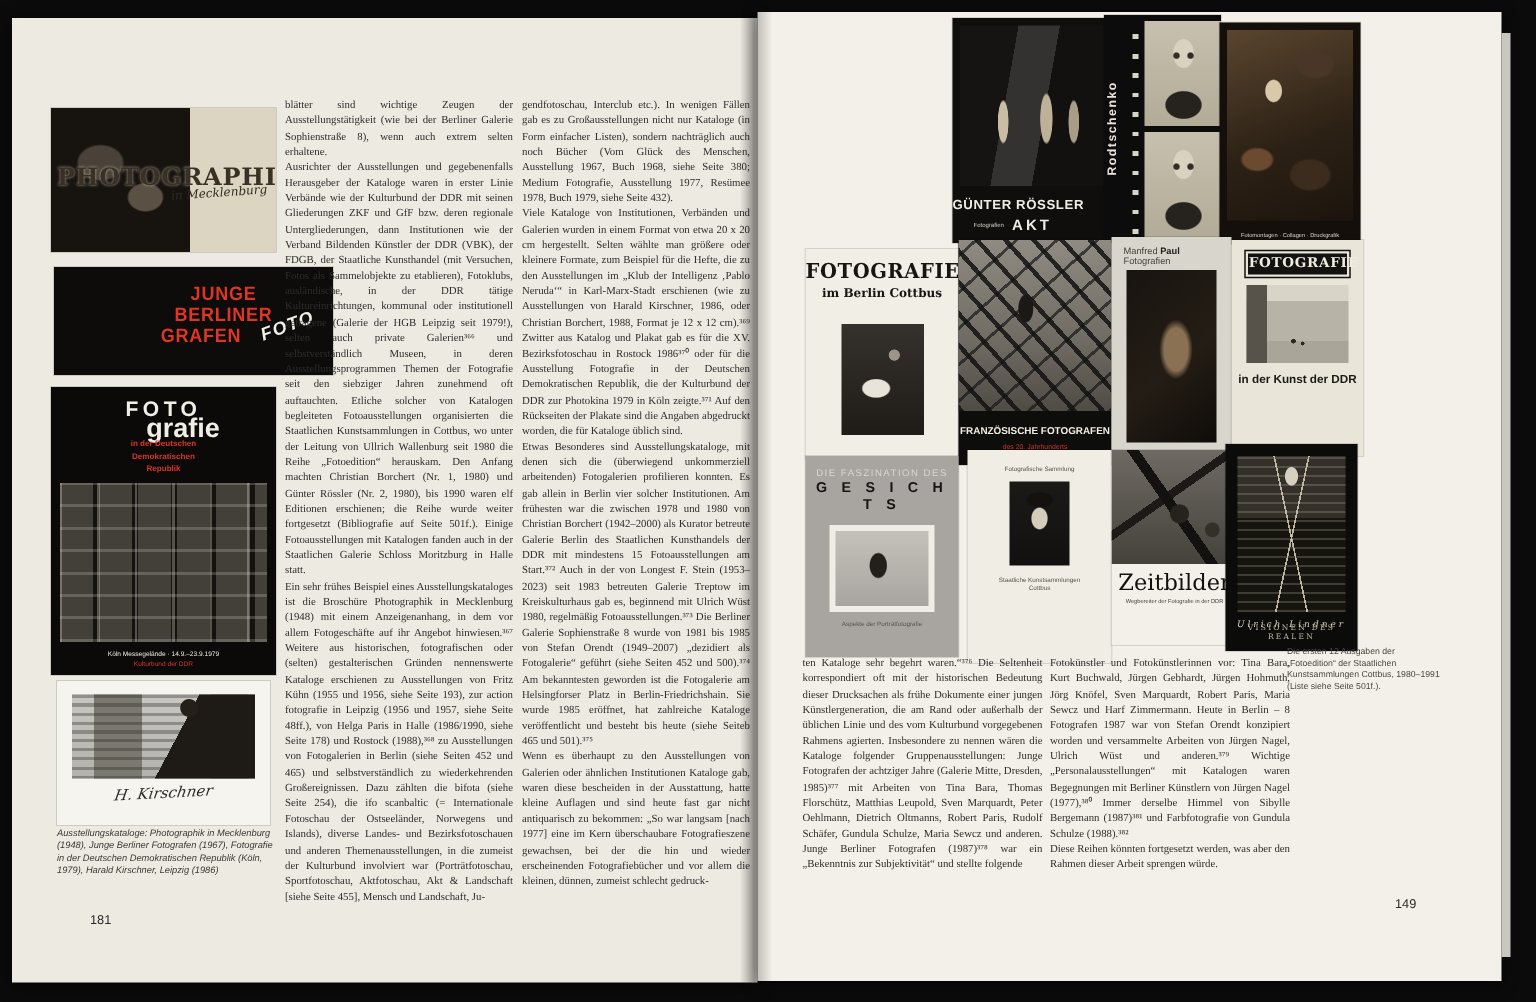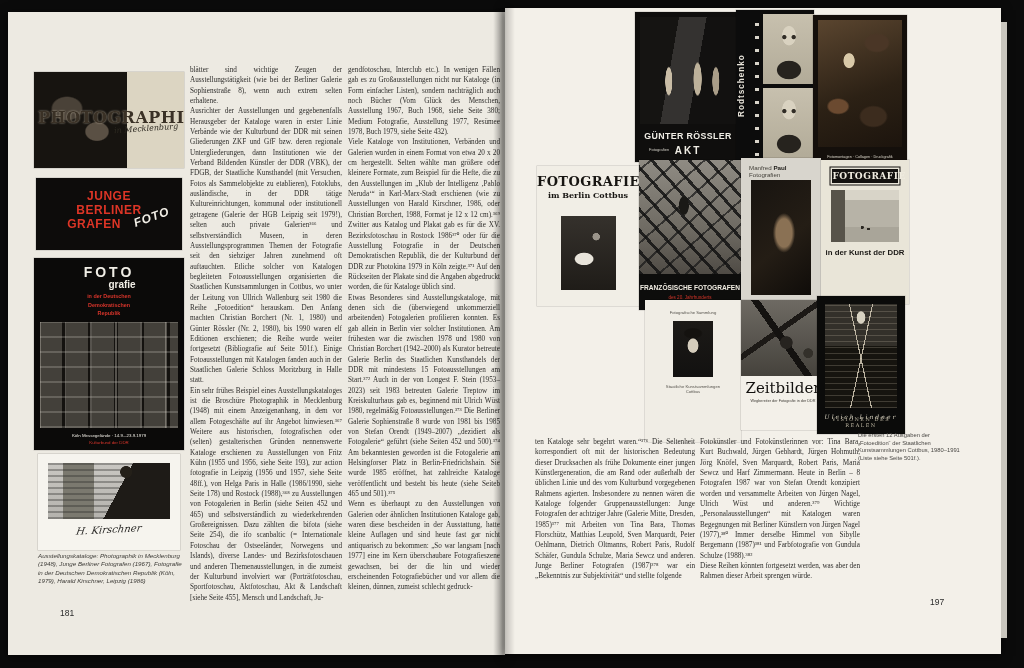--- a/index.html
+++ b/index.html
@@ -24,32 +24,32 @@
       radial-gradient(ellipse 26px 20px at 22% 38%,#4a4238 0 55%,transparent 62%),
       radial-gradient(ellipse 20px 16px at 42% 62%,#5a5044 0 55%,transparent 62%),
       linear-gradient(90deg,#171410 0 62%,#dcd5c2 62%);}
   .c-meck-title{position:absolute;left:4px;right:2px;top:36px;text-align:center;
       font-family:"DejaVu Serif",serif;font-weight:700;font-size:16px;letter-spacing:.5px;
       color:#3a3126;text-shadow:0 0 2px rgba(228,218,196,.75);}
   .c-meck-sub{position:absolute;right:6px;top:52px;font-family:"DejaVu Serif",serif;
       font-style:italic;font-size:8px;color:#2e2a22;transform:rotate(-4deg);}
 
   
-  .c-junge{background:#0d0c0b;text-align:center;}
+  .c-junge{background:#0d0c0b;text-align:center;padding-left:40px;}
   .jb-line{color:#dd3526;font-weight:800;font-size:12px;line-height:14px;letter-spacing:.5px;
       transform:scaleY(1.08);}
   .jb1{margin-top:11px;}
   .jb3{text-indent:-30px;}
   .jb-foto{position:absolute;right:12px;top:32px;color:#f1eee6;font-weight:800;
       font-style:italic;font-size:12px;letter-spacing:1px;transform:rotate(-20deg);}
 
   
   .c-fddr{background:#0b0a09;text-align:center;}
   .fddr-t1{margin-top:7px;color:#f1eee6;font-weight:800;font-size:14px;letter-spacing:3px;line-height:14px;}
-  .fddr-t2{color:#f1eee6;font-weight:800;font-size:10px;line-height:12px;margin-left:26px;}
+  .fddr-t2{color:#f1eee6;font-weight:800;font-size:18px;line-height:12px;margin-left:26px;}
   .fddr-sub{color:#d8352b;font-weight:700;font-size:5.4px;line-height:6.6px;margin-top:2px;}
   .fddr-collage{position:absolute;left:6px;right:6px;top:64px;bottom:22px;
       background:
         repeating-linear-gradient(90deg,rgba(238,232,220,.30) 0 1.5px,rgba(0,0,0,0) 1.5px 25px),
         repeating-linear-gradient(0deg,rgba(240,236,226,.20) 0 2px,rgba(0,0,0,0) 2px 15px),
         repeating-linear-gradient(90deg,#43403a 0 22px,#14120f 22px 26px),
         #2b2925;}
   .fddr-f1{position:absolute;left:0;right:0;bottom:12px;color:#efece4;font-size:4.4px;}
   .fddr-f2{position:absolute;left:0;right:0;bottom:5px;color:#d8352b;font-size:4.4px;}
 
@@ -77,21 +77,21 @@
         radial-gradient(ellipse 8px 15px at 74% 60%,#454138 0 58%,transparent 65%),
         linear-gradient(#c6c2b8 0 28%,#a7a39a 28%);}
 
   .cv-roessler{background:#0f0e0d;}
   .cvr-photo{position:absolute;left:5px;right:5px;top:5px;bottom:38px;
       background:
         radial-gradient(ellipse 6px 24px at 30% 60%,#c9bda6 0 55%,transparent 62%),
         radial-gradient(ellipse 7px 28px at 60% 58%,#bdb19a 0 55%,transparent 62%),
         radial-gradient(ellipse 6px 24px at 79% 60%,#a99d88 0 55%,transparent 62%),
         linear-gradient(100deg,#151412 0 34%,#343230 34% 58%,#121110 58%);}
-  .cvr-t1{position:absolute;left:0;right:0;bottom:21px;text-align:center;color:#efece4;
+  .cvr-t1{position:absolute;left:0;right:0;bottom:21px;color:#efece4;
       font-weight:700;font-size:8.8px;letter-spacing:.4px;}
   .cvr-sub{position:absolute;left:14px;bottom:10px;color:#cfccc4;font-size:4px;}
   .cvr-t2{position:absolute;left:0;right:0;bottom:6px;text-align:center;color:#efece4;
       font-weight:700;font-size:10px;letter-spacing:2px;}
 
   .cv-rodt{background:#0c0c0c;}
   .rodt-strip{position:absolute;left:1px;top:4px;bottom:4px;width:15px;color:#e8e4da;
       writing-mode:vertical-rl;transform:rotate(180deg);font-weight:700;font-size:8.2px;
       letter-spacing:1px;text-align:center;}
   .rodt-holes{position:absolute;left:19px;top:6px;bottom:6px;width:4px;
@@ -288,20 +288,28 @@
       <div class="man-head"><span>Manfred </span><b>Paul</b><span> Fotografien</span></div>
       <div class="man-photo"></div>
     </div>
 
     <div class="cover cv-kunstddr" style="left:316px;top:152px;width:88px;height:144px;">
       <div class="kddr-box">FOTOGRAFIE</div>
       <div class="kddr-photo"></div>
       <div class="kddr-sub">in der Kunst der DDR</div>
     </div>
 
+    <div class="cover cv-gesicht" style="left:32px;top:296px;width:102px;height:134px;">
+      <div class="ges-l1">DIE FASZINATION DES</div>
+      <div class="ges-l2">G E S I C H T S</div>
+      <div class="ges-frame">
+        <div class="ges-photo"></div>
+      </div>
+      <div class="ges-cap">Aspekte der Porträtfotografie</div>
+    </div>
 
     <div class="cover cv-sammlung" style="left:140px;top:292px;width:96px;height:142px;">
       <div class="sam-top">Fotografische Sammlung</div>
       <div class="sam-photo"></div>
       <div class="sam-bot">Staatliche Kunstsammlungen Cottbus</div>
     </div>
 
     <div class="cover cv-zeit" style="left:236px;top:292px;width:84px;height:130px;">
       <div class="zeit-photo"></div>
       <div class="zeit-title">Zeitbilder</div>
@@ -313,18 +321,18 @@
       <div class="vis-author">Ulrich Lindner</div>
       <div class="vis-title">VISIONEN DES REALEN</div>
     </div>
 
     <div class="textcol" style="left:30px;top:429px;width:160px;">ten Kataloge sehr begehrt waren.“³⁷⁶ Die Seltenheit korrespondiert oft mit der historischen Bedeutung dieser Drucksachen als frühe Dokumente einer jungen Künstlergeneration, die am Rand oder außerhalb der üblichen Linie und des vom Kulturbund vorgegebenen Rahmens agierten. Insbesondere zu nennen wären die Kataloge folgender Gruppenausstellungen: Junge Fotografen der achtziger Jahre (Galerie Mitte, Dresden, 1985)³⁷⁷ mit Arbeiten von Tina Bara, Thomas Florschütz, Matthias Leupold, Sven Marquardt, Peter Oehlmann, Dietrich Oltmanns, Robert Paris, Rudolf Schäfer, Gundula Schulze, Maria Sewcz und anderen. Junge Berliner Fotografen (1987)³⁷⁸ war ein „Bekenntnis zur Subjektivität“ und stellte folgende</div>
     <div class="textcol" style="left:195px;top:429px;width:160px;">Fotokünstler und Fotokünstlerinnen vor: Tina Bara, Kurt Buchwald, Jürgen Gebhardt, Jürgen Hohmuth, Jörg Knöfel, Sven Marquardt, Robert Paris, Maria Sewcz und Harf Zimmermann. Heute in Berlin – 8 Fotografen 1987 war von Stefan Orendt konzipiert worden und versammelte Arbeiten von Jürgen Nagel, Ulrich Wüst und anderen.³⁷⁹ Wichtige „Personalausstellungen“ mit Katalogen waren Begegnungen mit Berliner Künstlern von Jürgen Nagel (1977),³⁸⁰ Immer derselbe Himmel von Sibylle Bergemann (1987)³⁸¹ und Farbfotografie von Gundula Schulze (1988).³⁸²
 Diese Reihen könnten fortgesetzt werden, was aber den Rahmen dieser Arbeit sprengen würde.</div>
 
     <div class="margin-cap" style="left:353px;top:424px;width:106px;">Die ersten 12 Ausgaben der „Fotoedition“ der Staatlichen Kunstsammlungen Cottbus, 1980–1991 (Liste siehe Seite 501f.).</div>
 
-    <div class="pagenum" style="left:425px;top:589px;">197</div>
+    <div class="pagenum" style="left:425px;top:589px;">149</div>
   </div>
 
   <div class="spine"></div>
   <div class="edge-right"></div>
 </div>
 
 </body></html>

